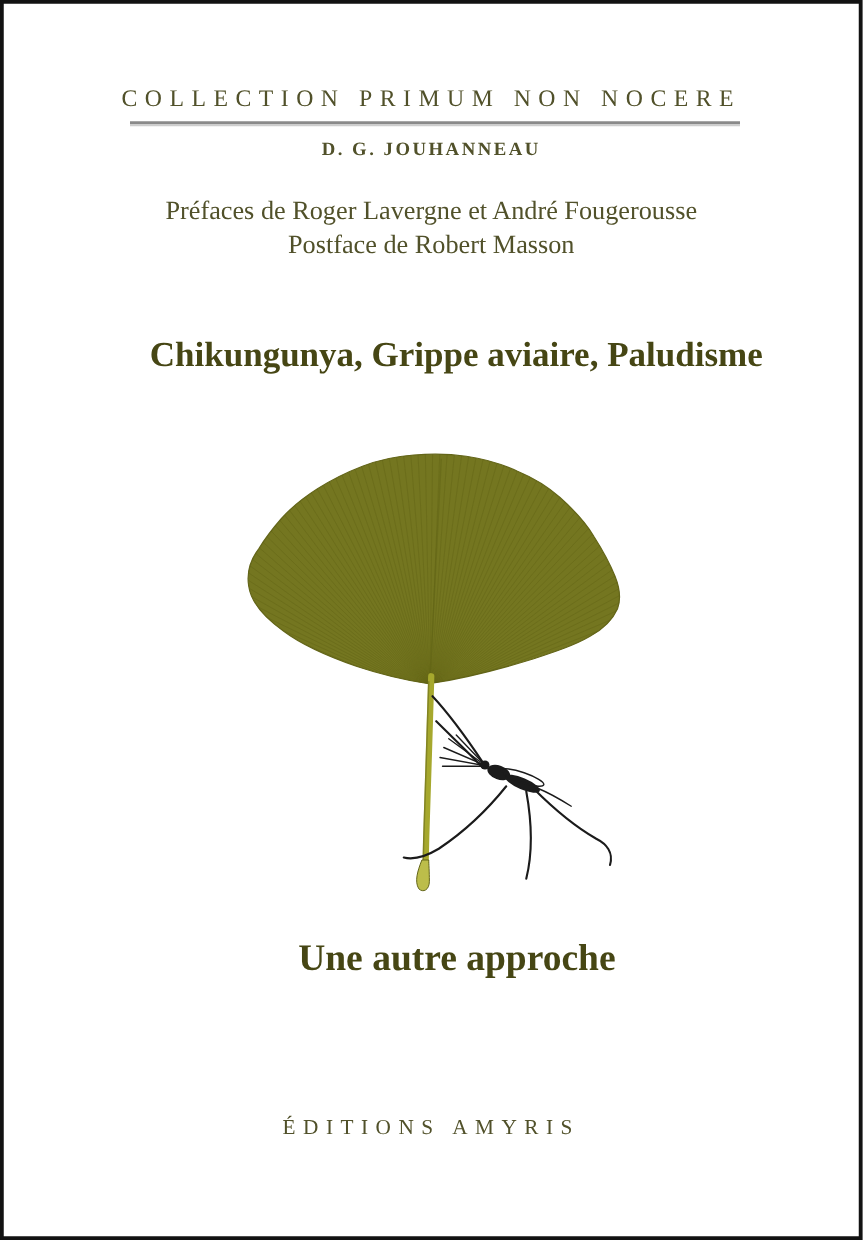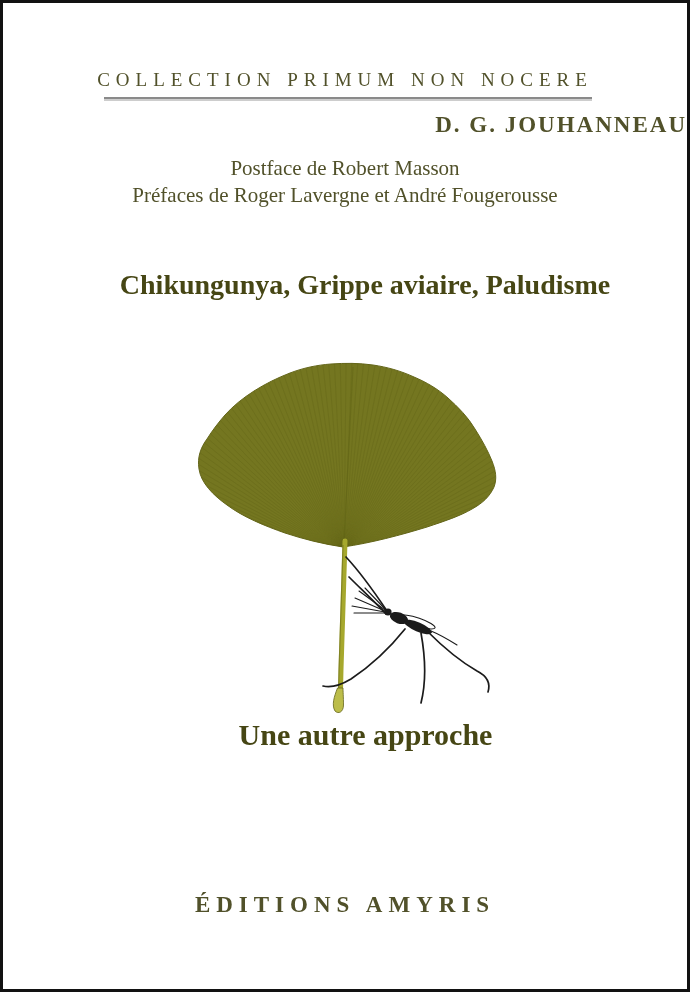--- a/index.html
+++ b/index.html
@@ -9,25 +9,25 @@
     border:3px solid var(--border-black,#111);
     font-family:"Liberation Serif","DejaVu Serif",serif;
     overflow:hidden;
   }
   .txt { position:absolute; left:0; right:0; text-align:center; color:var(--text-olive,#51512a); }
   .collection { top:66px; font-size:19px; letter-spacing:6px; }
   .rule {
     position:absolute; top:94px; left:101px; width:488px; height:4px;
     background:linear-gradient(var(--rule-dark,#8a8a8a) 0 45%, var(--rule-light,#cdcdcd) 55% 100%);
   }
-  .author { top:109px; font-size:23px; font-weight:bold; letter-spacing:2px;text-align:right; }
+  .author { top:109px; font-size:15px; font-weight:bold; letter-spacing:2px; }
   .credits { top:152px; font-size:21px; line-height:27px; }
   .title-block { top:264px; font-size:28px; font-weight:bold; line-height:36px; color:var(--title-olive,#464614);margin-left:40px; }
-  .subtitle-block { top:711px; font-size:30px; font-weight:bold; line-height:41px; color:var(--title-olive,#464614);margin-left:41px; }
-  .publisher { top:889px; font-size:23px; letter-spacing:6px;font-weight:bold; }
+  .subtitle-block { top:743px; font-size:30px; font-weight:bold; line-height:41px; color:var(--title-olive,#464614);margin-left:41px; }
+  .publisher { top:889px; font-size:17px; letter-spacing:6px; }
   .leaf-wrap { position:absolute; left:172px; top:358px; width:340px; height:356px; }
   #blade { fill:var(--leaf-olive,#747620); stroke:var(--leaf-edge,#64661a); stroke-width:1; }
   #veins line { stroke:var(--leaf-vein,#5a5c12); stroke-width:.55; opacity:.45; }
   #notch { stroke:var(--leaf-vein,#5a5c12); stroke-width:1.2; opacity:.35; fill:none; }
   #stem { stroke:var(--stem-yellow,#a6a82d); stroke-width:5; fill:none; stroke-linecap:round; }
   #stem-shade { stroke:var(--leaf-edge,#64661a); stroke-width:1.2; fill:none; opacity:.55; }
   #stem-tip { fill:var(--stem-tip,#bcbd4a); stroke:var(--leaf-edge,#64661a); stroke-width:.8; }
   .mosq-line { stroke:var(--mosquito-ink,#1b1b1b); fill:none; stroke-width:1.7; stroke-linecap:round; }
   .mosq-thin { stroke:var(--mosquito-ink,#1b1b1b); fill:none; stroke-width:1.1; stroke-linecap:round; }
   .mosq-body { fill:var(--mosquito-ink,#1b1b1b); }
@@ -38,22 +38,22 @@
 
 <div class="page">
 
   <div class="txt collection">COLLECTION PRIMUM NON NOCERE</div>
 
   <div class="rule"></div>
 
   <div class="txt author">D. G. JOUHANNEAU</div>
 
   <div class="txt credits">
+    <div>Préfaces de Roger Lavergne et André Fougerousse</div>
     <div>Postface de Robert Masson</div>
-    <div>Préfaces de Roger Lavergne et André Fougerousse</div>
   </div>
 
   <div class="txt title-block">
     <div>Chikungunya, Grippe aviaire, Paludisme</div>
   </div>
 
   <div class="leaf-wrap">
     <svg width="340" height="356" viewBox="0 0 340 356">
       <defs>
         <clipPath id="bladeClip">

